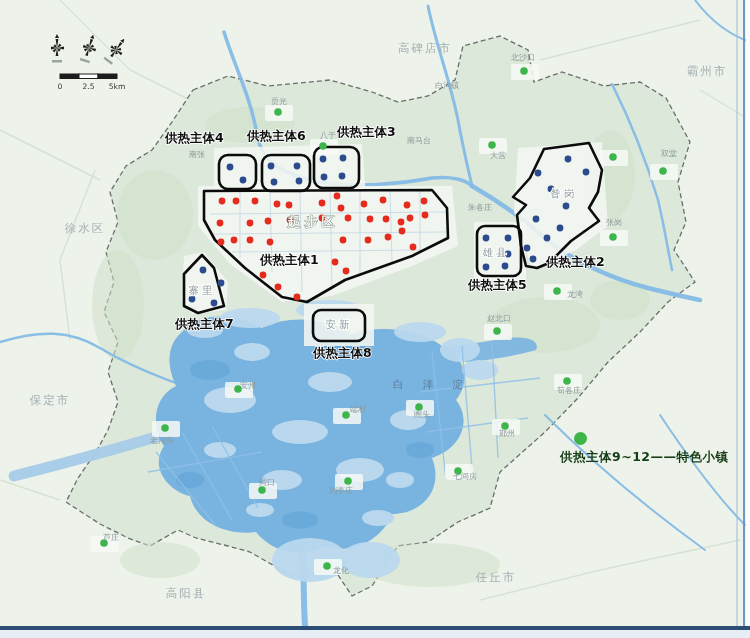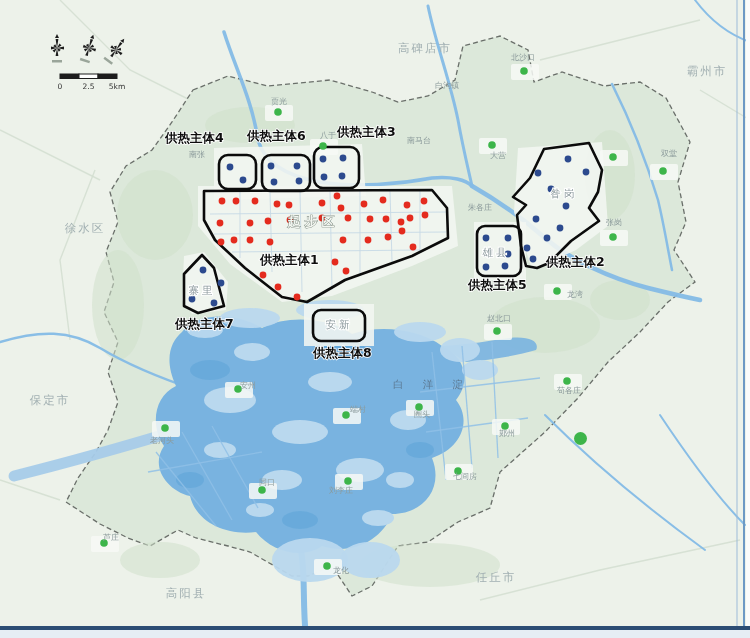--- a/index.html
+++ b/index.html
@@ -334,14 +334,15 @@
       <g>
         <rect x="746" y="0" width="4" height="638" fill="#fbfcfb"></rect>
         <line x1="737" y1="0" x2="737" y2="630" stroke="#9dbbd8" stroke-width="1"></line>
         <line x1="744" y1="0" x2="744" y2="632" stroke="#6d99c4" stroke-width="2"></line>
         <rect x="0" y="626" width="750" height="4" fill="#2c4d74"></rect>
         <rect x="0" y="630" width="750" height="8" fill="#e6edf4"></rect>
       </g>
     </svg>
   <div class="legend">
     <span class="dot"></span>
+    <span class="txt">供热主体9~12——特色小镇</span>
   </div>
 </div>
 
 </body></html>

